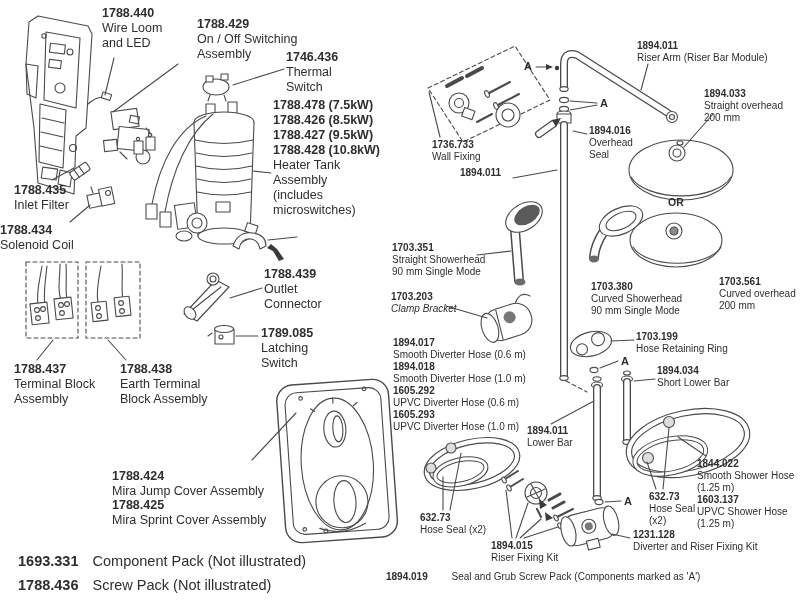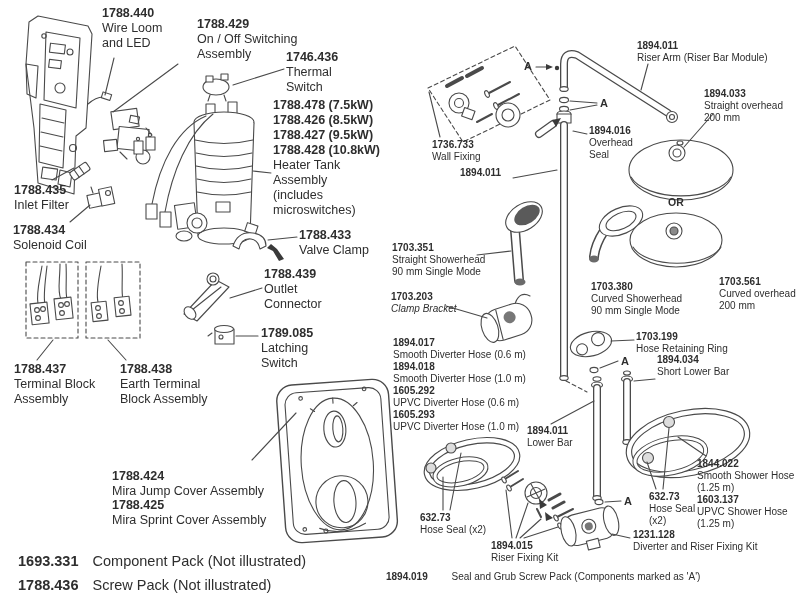--- a/index.html
+++ b/index.html
@@ -418,27 +418,23 @@
 1788.428 (10.8kW)</span>
   <span class="desc">Heater Tank
 Assembly
 (includes
 microswitches)</span>
 </div>
 <div class="lbl" style="left:14px;top:183px">
   <span class="part">1788.435</span>
   <span class="desc">Inlet Filter</span>
 </div>
-<div class="lbl" style="left:13px;top:223px">
+<div class="lbl" style="left:0;top:223px">
   <span class="part">1788.434</span>
   <span class="desc">Solenoid Coil</span>
-</div>
-<div class="lbl" style="left:299px;top:228px">
-  <span class="part">1788.433</span>
-  <span class="desc">Valve Clamp</span>
 </div>
 <div class="lbl" style="left:264px;top:267px">
   <span class="part">1788.439</span>
   <span class="desc">Outlet
 Connector</span>
 </div>
 <div class="lbl" style="left:261px;top:326px">
   <span class="part">1789.085</span>
   <span class="desc">Latching
 Switch</span>
@@ -518,21 +514,21 @@
 </div>
 <div class="lbl sm" style="left:719px;top:276px">
   <span class="part">1703.561</span>
   <span class="desc">Curved overhead
 200 mm</span>
 </div>
 <div class="lbl sm" style="left:636px;top:331px">
   <span class="part">1703.199</span>
   <span class="desc">Hose Retaining Ring</span>
 </div>
-<div class="lbl sm" style="left:657px;top:354px">
+<div class="lbl sm" style="left:657px;top:365px">
   <span class="part">1894.034</span>
   <span class="desc">Short Lower Bar</span>
 </div>
 <div class="lbl sm" style="left:527px;top:425px">
   <span class="part">1894.011</span>
   <span class="desc">Lower Bar</span>
 </div>
 <div class="lbl sm" style="left:697px;top:458px">
   <span class="part">1844.022</span>
   <span class="desc">Smooth Shower Hose

